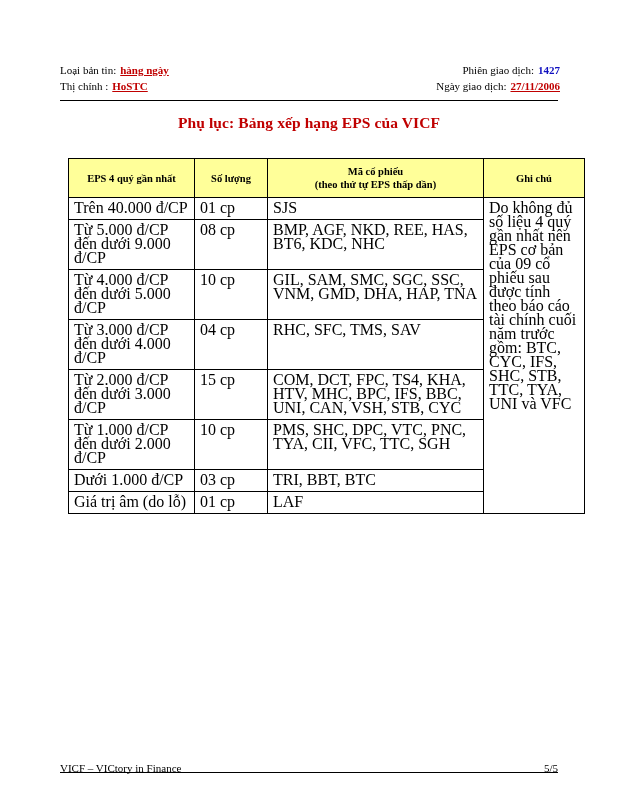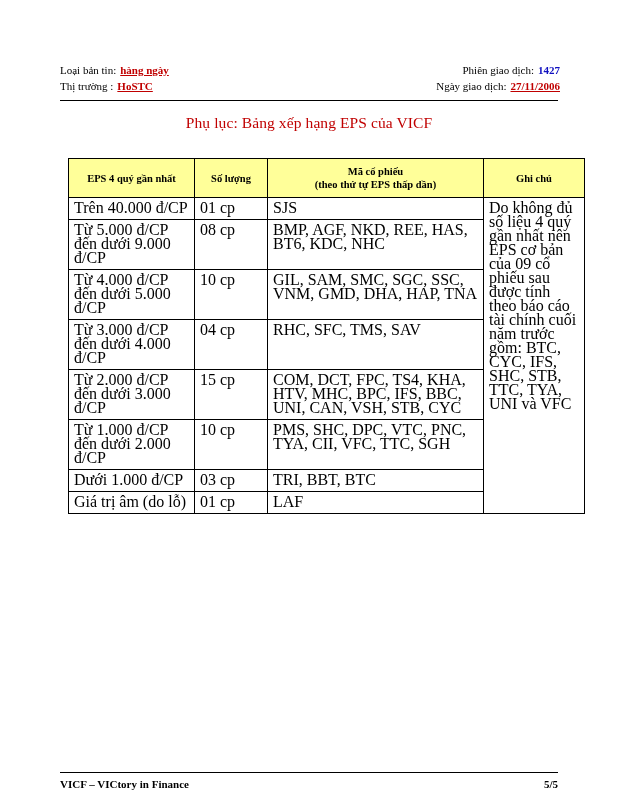--- a/index.html
+++ b/index.html
@@ -64,21 +64,21 @@
   }
 
   
   .doc-title {
     position: absolute;
     top: 84px;
     left: 0;
     width: 618px;
     text-align: center;
     font-size: 15.5px;
-    font-weight: normal;
+    font-weight: bold;
     color: #c00000;
     letter-spacing: 0.1px;
   }
 
   
   .tbl-wrap {
     position: absolute;
     left: 68px;
     top: 128px;
     width: 484px;
@@ -125,26 +125,26 @@
   .footer-rule {
     position: absolute;
     left: 60px;
     top: 742px;
     width: 498px;
     border-top: 1px solid #000;
   }
   .footer {
     position: absolute;
     left: 60px;
-    top: 748px;
+    top: 732px;
     width: 498px;
     display: flex;
     justify-content: space-between;
     font-size: 11px;
-    font-weight: bold;
+    font-weight: normal;
   }
   .footer-left { color: #000; }
   .footer-right { color: #000; text-align: center; }
 </style>
 </head>
 <body>
 
 <div class="page">
 
   <div class="header">
@@ -153,21 +153,21 @@
         <span class="hdr-label">Loại bản tin:</span>
         <span class="hdr-value-red">hàng ngày</span>
       </div>
       <div class="hdr-right">
         <span class="hdr-label">Phiên giao dịch:</span>
         <span class="hdr-value">1427</span>
       </div>
     </div>
     <div class="header-row">
       <div class="hdr-left">
-        <span class="hdr-label">Thị trường :</span>
+        <span class="hdr-label">Thị chính :</span>
         <span class="hdr-value-red">HoSTC</span>
       </div>
       <div class="hdr-right">
         <span class="hdr-label">Ngày giao dịch:</span>
         <span class="hdr-value-red">27/11/2006</span>
       </div>
     </div>
   </div>
 
   <div class="header-rule"></div>

